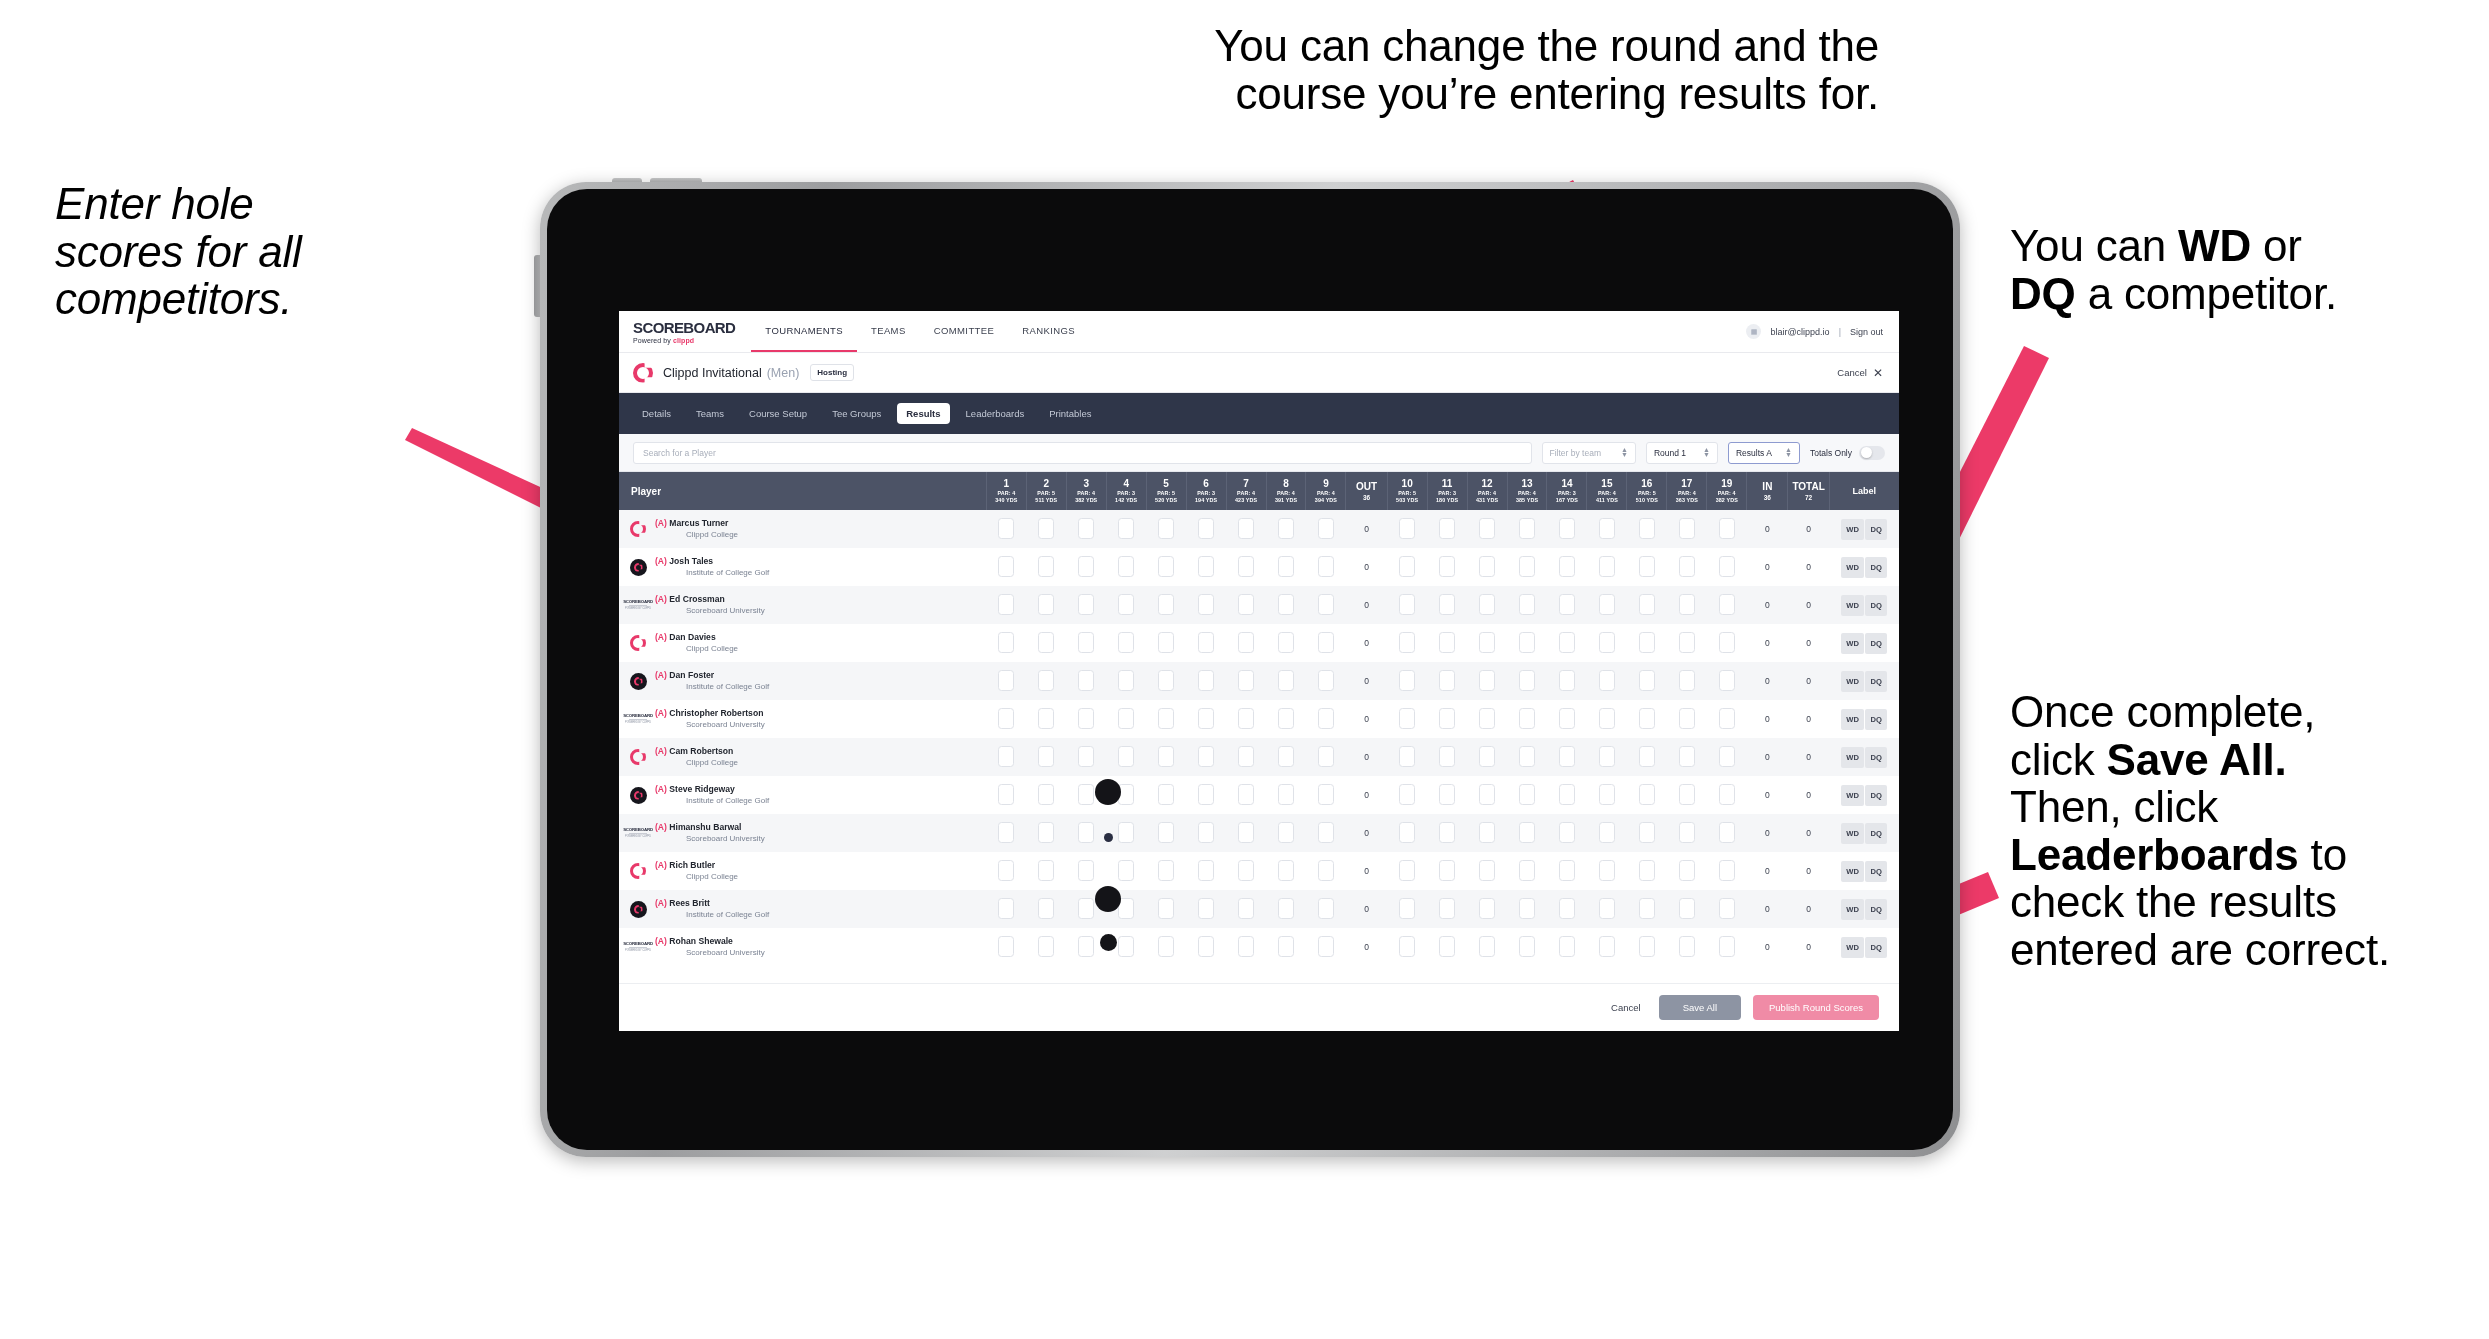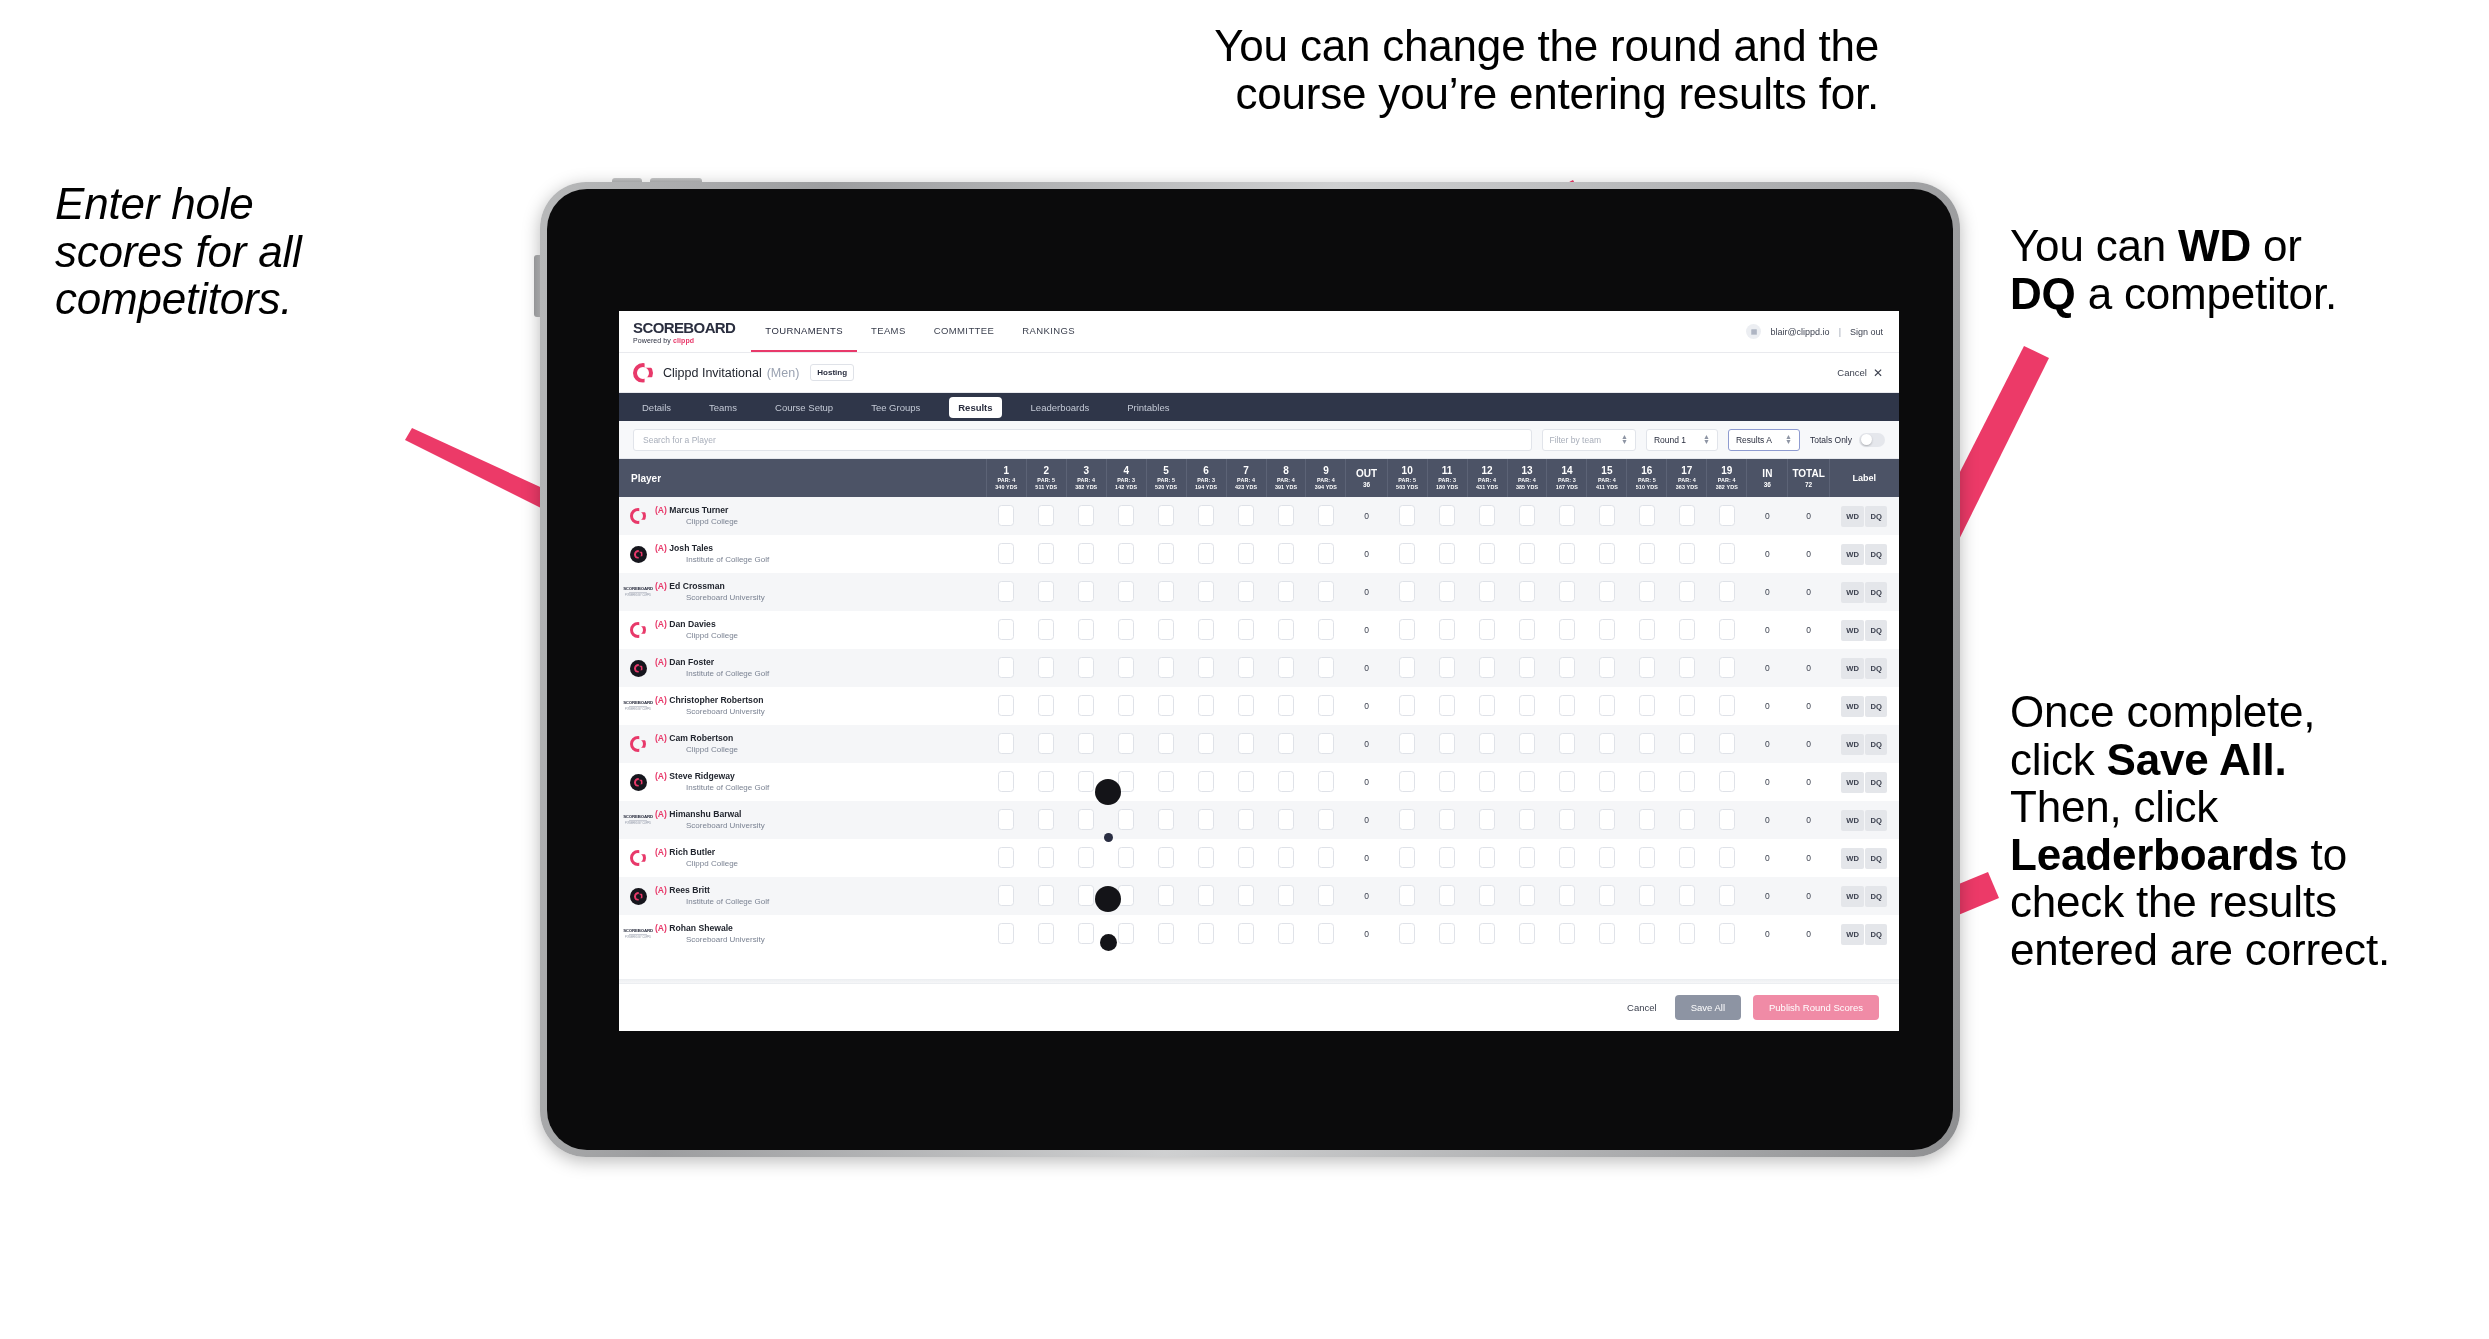--- a/index.html
+++ b/index.html
@@ -118,21 +118,21 @@
   .tour-gender { font-size:12.5px; color:#9aa2b1; margin-left:5px;}
   .pill-hosting {
     margin-left: 11px; font-size:8px; font-weight:600; color:#2a2e3f;
     border:1px solid #dfe2e8; border-radius:3px; padding:3px 6px; background:#fff;
   }
   .cancel-x { margin-left:auto; font-size:9.5px; color:#3d4250; display:flex;align-items:center;gap:6px; cursor:pointer;}
   .cancel-x .x { font-size:12px; }
 
   
   .subtabs {
-    height: 28px; background:#2f3649; display:flex; align-items:center; padding: 0 14px; gap: 20px;
+    height: 41px; background:#2f3649; display:flex; align-items:center; padding: 0 14px; gap: 7px;
   }
   .subtab {
     font-size:9.5px; color:#c4cad6; padding: 5px 9px; border-radius:4px; cursor:pointer;
   }
   .subtab.active { background:#fff; color:#2a2e3f; font-weight:600; }
 
   
   .filterbar {
     height: 38px; background:#f7f8fa; display:flex; align-items:center;
     padding: 0 14px; gap:10px; border-bottom:1px solid #e6e8ed;
@@ -220,21 +220,21 @@
 
   
   .actionbar {
     position:absolute; left:0; bottom:0; width:100%; height:48px;
     background:#fff; border-top:1px solid #eceef1;
     display:flex; align-items:center; justify-content:flex-end; gap:12px; padding-right:20px;
   }
   .btn-cancel { font-size:9.5px; color:#3d4250; cursor:pointer; padding: 6px 6px; }
   .btn-save {
     background:#8d94a3; color:#fff; font-size:9.5px; font-weight:500;
-    padding: 7px 16px; border-radius:4px; cursor:pointer;
+    padding: 7px 24px; border-radius:4px; cursor:pointer;
   }
   .btn-publish {
     background:#f08ba6; color:#fff; font-size:9.5px; font-weight:500;
     padding: 7px 16px; border-radius:4px; cursor:pointer;
   }
 </style>
 </head>
 <body>
 
 <div id="stage">

